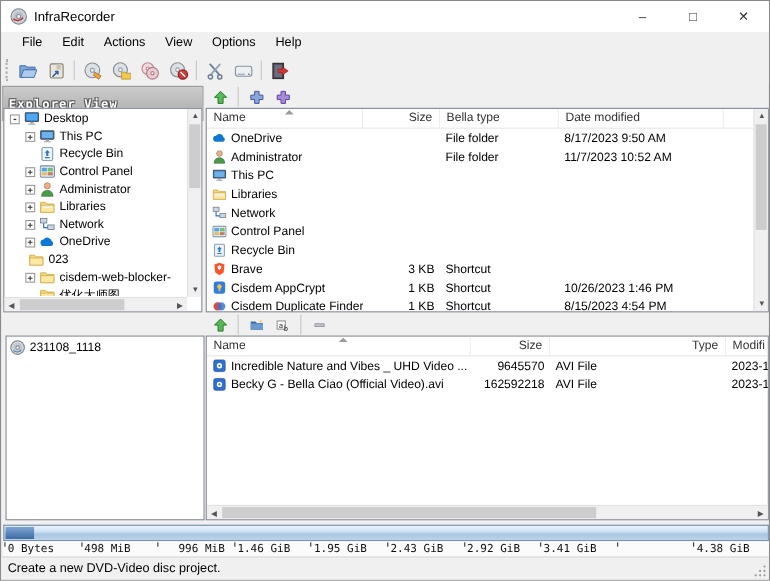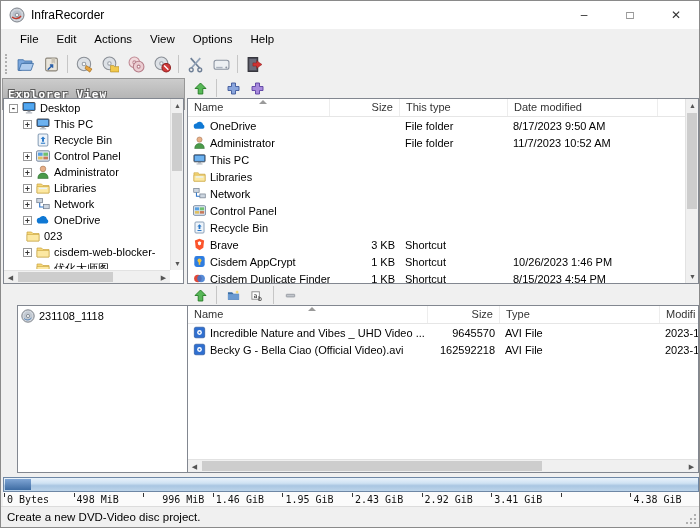--- a/index.html
+++ b/index.html
@@ -362,21 +362,21 @@
       <div class="sb-thumb" style="position:absolute;left:14px;width:95px;top:1px;bottom:1px;"></div>
       <div class="sb-a" style="position:absolute;right:0;">▶</div>
     </div>
   </div>
 
   <div class="panel" style="top:97px;left:186px;width:512px;height:186px;">
     <div id="explorer-list" style="position:absolute;top:0;left:0;right:13px;bottom:0;overflow:hidden;">
         <div class="lheader">
           <div class="lh-cell" style="width: 142px;">Name<span class="sortcaret"></span></div>
           <div class="lh-cell" style="width: 70px; text-align: right;">Size</div>
-          <div class="lh-cell" style="width: 108px;">This type</div>
+          <div class="lh-cell" style="width: 108px;">Bella type</div>
           <div class="lh-cell" style="width: 150px;">Date modified</div>
         </div>
         <div class="lrow">
           <div class="lcell" style="width: 142px;">
             <span class="ic" style="width:13px;height:13px">
               <svg viewBox="0 0 14 10">
                 <path d="M3.8 8.6a2.9 2.9 0 01-.2-5.8A4.1 4.1 0 0111 4.2a2.4 2.4 0 01-.3 4.4z" fill="#0f78d4"></path>
               </svg>
             </span>
             <span>OneDrive</span>
@@ -557,40 +557,40 @@
       <span class="tsep"></span>
       <div class="mbtn">
         <span class="ic" style="width:13px;height:13px">
           <svg viewBox="0 0 14 13">
             <rect x="2.5" y="5.2" width="9" height="2.8" rx="0.4" fill="#c2c6cc" stroke="#969ba2"></rect>
           </svg>
         </span>
       </div>
     </div>
 
-  <div class="panel" style="top:304px;left:16px;width:181px;height:168px;">
+  <div class="panel" style="top:304px;left:4px;width:181px;height:168px;">
     <div class="tree-item" style="height:20px;padding-left:3px;">
       <span class="ic" style="width:14px;height:14px">
           <svg viewBox="0 0 14 14">
             <circle cx="7" cy="7" r="6.2" fill="#d5dae0" stroke="#7d828a"></circle>
             <circle cx="7" cy="7" r="4.4" fill="#c2c9d2"></circle>
             <circle cx="7" cy="7" r="1.6" fill="#f3f4f6" stroke="#8a9098"></circle>
             <path d="M3 9.5a5 5 0 007.5-0.5" stroke="#5a86b8" fill="none"></path>
           </svg>
         </span>
       <span class="tree-label">231108_1118</span>
     </div>
   </div>
 
   <div class="panel" style="top:304px;left:186px;width:512px;height:168px;">
     <div id="disc-list" style="position:absolute;top:0;left:0;right:0;bottom:13px;overflow:hidden;">
         <div class="lheader">
           <div class="lh-cell" style="width: 240px;">Name<span class="sortcaret"></span></div>
           <div class="lh-cell" style="width: 72px; text-align: right;">Size</div>
-          <div class="lh-cell" style="width: 160px;">Type</div>
+          <div class="lh-cell" style="width: 160px; text-align: right;">Type</div>
           <div class="lh-cell" style="width: 40px;">Modifi</div>
         </div>
         <div class="lrow">
           <div class="lcell" style="width: 240px;">
             <span class="ic" style="width:13px;height:13px">
               <svg viewBox="0 0 12 13">
                 <rect x="0.8" y="1.2" width="10.4" height="10.6" rx="1.6" fill="#2f6fd0" stroke="#1c4a92" stroke-width="0.6"></rect>
                 <circle cx="6" cy="6.5" r="2.4" fill="#fff"></circle>
                 <circle cx="6" cy="6.5" r="1" fill="#2f6fd0"></circle>
               </svg>

